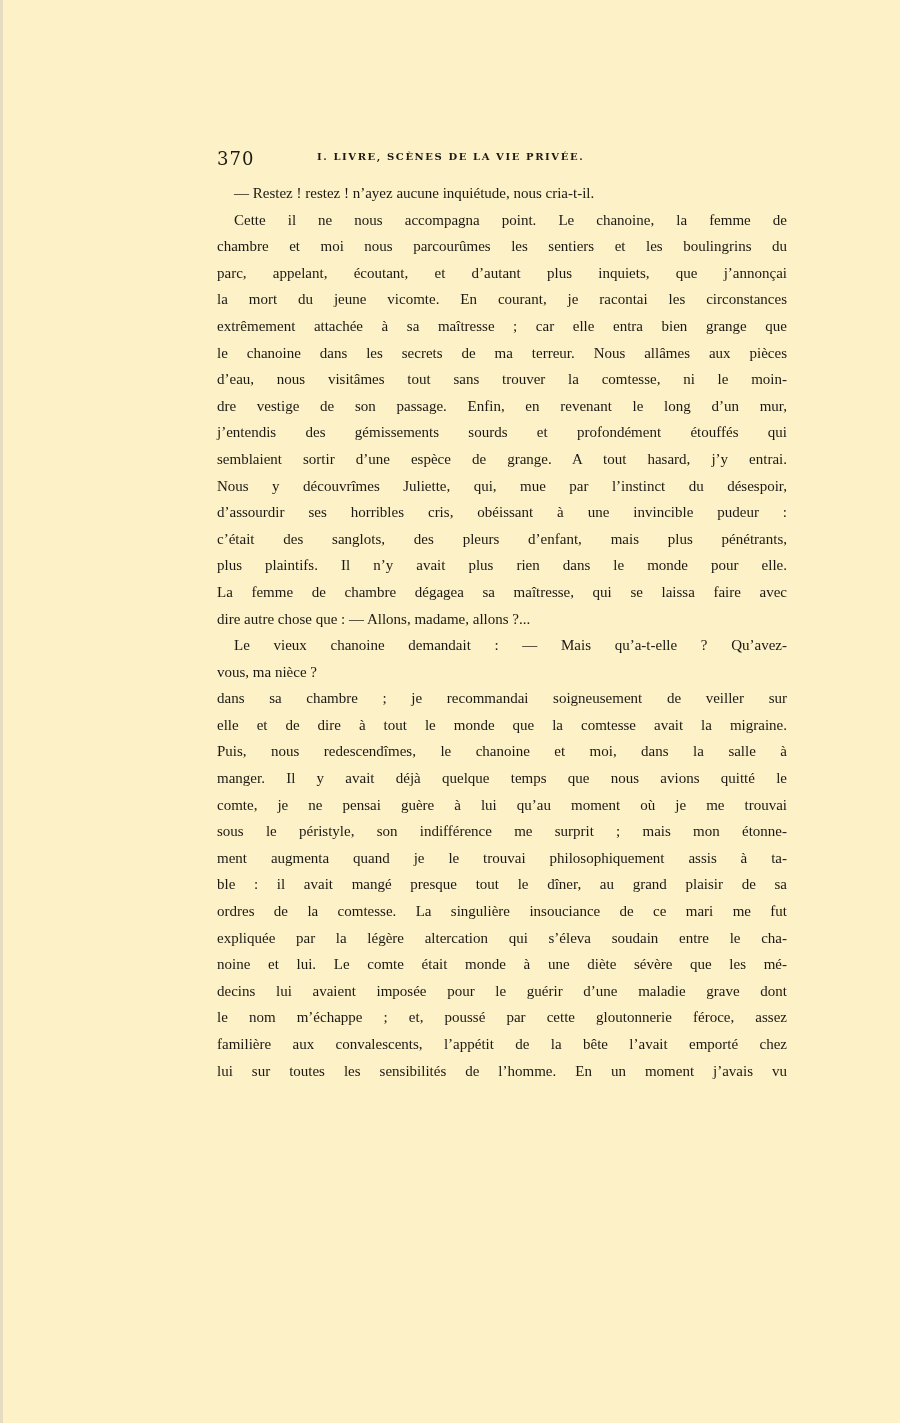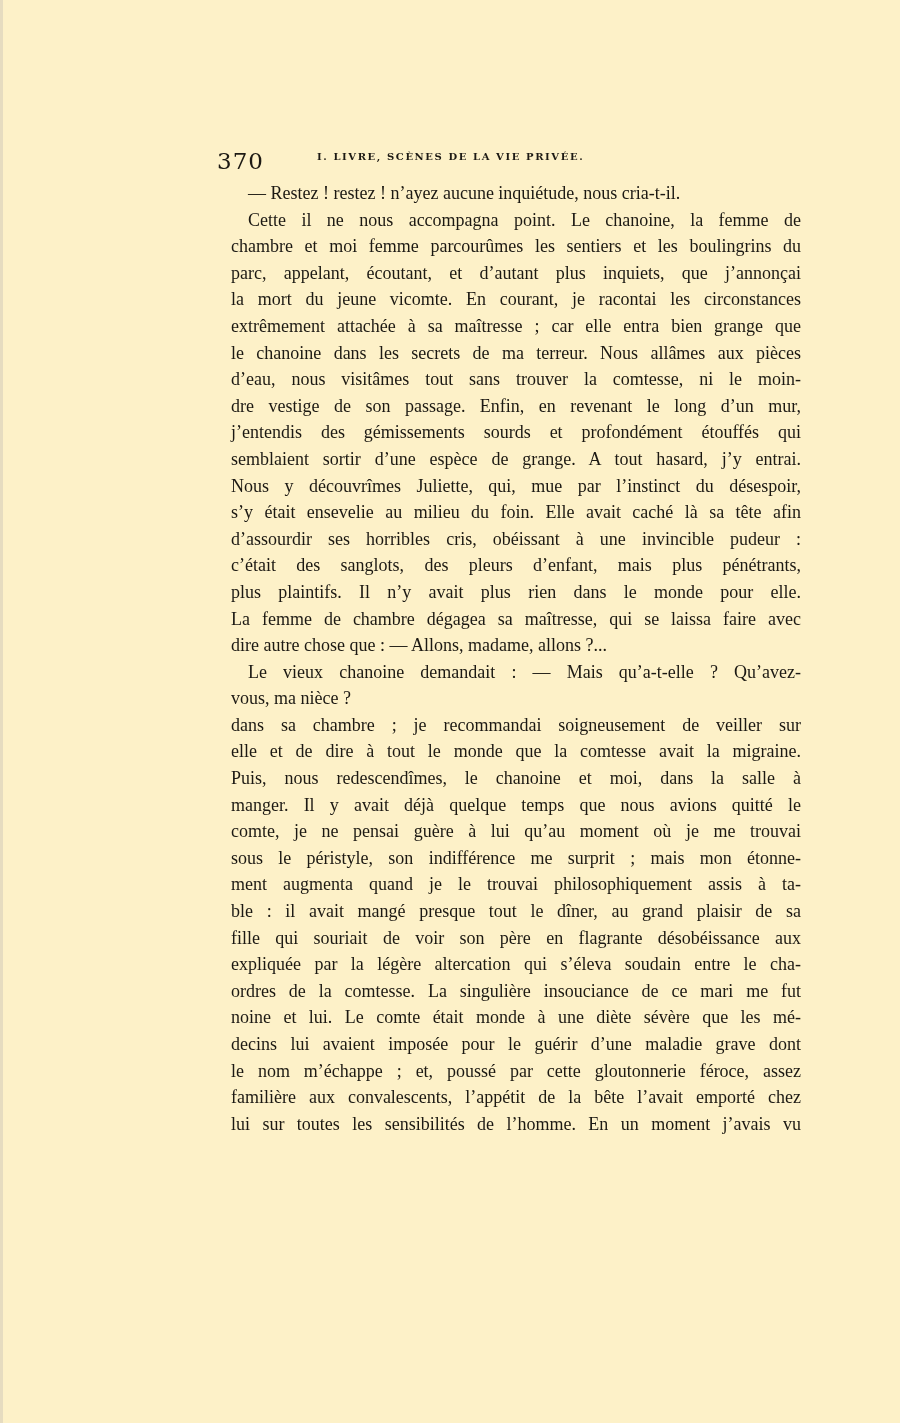--- a/index.html
+++ b/index.html
@@ -14,30 +14,30 @@
     border-left: 3px solid #e6dcc0;
     box-sizing: border-box;
   }
   .running-head {
     position: absolute; left: 214px; top: 148px; width: 570px; height: 26px;
     font-family: "DejaVu Serif", serif;
     color: #1d1a14;
   }
   .folio {
     position: absolute; left: 0; top: 0;
-    font-size: 23px; letter-spacing: 1px;
+    font-size: 18px; letter-spacing: 1px;
   }
   .head-title {
     position: absolute; left: 100px; top: 3px;
     font-size: 10px; font-weight: bold; letter-spacing: 1.6px;
   }
   .body-text {
-    position: absolute; left: 228px; top: 180px; width: 570px;
+    position: absolute; left: 214px; top: 180px; width: 570px;
     font-family: "Liberation Serif", serif;
-    font-size: 18px;
+    font-size: 15px;
     line-height: 26.6px;
     color: #1c1913;
   }
   .line {
     display: block; height: 26.6px; white-space: nowrap;
     text-align: justify; text-align-last: justify;
   }
   .line.last { text-align-last: left; }
   .line.indent { padding-left: 17px; }
 </style>
@@ -45,48 +45,46 @@
 <body>
 
 <div class="page">
   <div class="running-head">
     <span class="folio">370</span>
     <span class="head-title">I. LIVRE, SCÈNES DE LA VIE PRIVÉE.</span>
   </div>
   <div class="body-text" id="body-text">
       <span class="line indent last">— Restez ! restez ! n’ayez aucune inquiétude, nous cria-t-il.</span>
       <span class="line indent">Cette il ne nous accompagna point. Le chanoine, la femme de</span>
-      <span class="line">chambre et moi femme parcourûmes les sentiers et les boulingrins du</span>
+      <span class="line">chambre et moi nous parcourûmes les sentiers et les boulingrins du</span>
       <span class="line">parc, appelant, écoutant, et d’autant plus inquiets, que j’annonçai</span>
       <span class="line">la mort du jeune vicomte. En courant, je racontai les circonstances</span>
       <span class="line">extrêmement attachée à sa maîtresse ; car elle entra bien grange que</span>
       <span class="line">le chanoine dans les secrets de ma terreur. Nous allâmes aux pièces</span>
       <span class="line">d’eau, nous visitâmes tout sans trouver la comtesse, ni le moin-</span>
       <span class="line">dre vestige de son passage. Enfin, en revenant le long d’un mur,</span>
       <span class="line">j’entendis des gémissements sourds et profondément étouffés qui</span>
       <span class="line">semblaient sortir d’une espèce de grange. A tout hasard, j’y entrai.</span>
       <span class="line">Nous y découvrîmes Juliette, qui, mue par l’instinct du désespoir,</span>
-      <span class="line">s’y était ensevelie au milieu du foin. Elle avait caché là sa tête afin</span>
       <span class="line">d’assourdir ses horribles cris, obéissant à une invincible pudeur :</span>
       <span class="line">c’était des sanglots, des pleurs d’enfant, mais plus pénétrants,</span>
       <span class="line">plus plaintifs. Il n’y avait plus rien dans le monde pour elle.</span>
       <span class="line">La femme de chambre dégagea sa maîtresse, qui se laissa faire avec</span>
       <span class="line last">dire autre chose que : — Allons, madame, allons ?...</span>
       <span class="line indent">Le vieux chanoine demandait : — Mais qu’a-t-elle ? Qu’avez-</span>
       <span class="line last">vous, ma nièce ?</span>
       <span class="line">dans sa chambre ; je recommandai soigneusement de veiller sur</span>
       <span class="line">elle et de dire à tout le monde que la comtesse avait la migraine.</span>
       <span class="line">Puis, nous redescendîmes, le chanoine et moi, dans la salle à</span>
       <span class="line">manger. Il y avait déjà quelque temps que nous avions quitté le</span>
       <span class="line">comte, je ne pensai guère à lui qu’au moment où je me trouvai</span>
       <span class="line">sous le péristyle, son indifférence me surprit ; mais mon étonne-</span>
       <span class="line">ment augmenta quand je le trouvai philosophiquement assis à ta-</span>
       <span class="line">ble : il avait mangé presque tout le dîner, au grand plaisir de sa</span>
-      <span class="line">fille qui souriait de voir son père en flagrante désobéissance aux</span>
+      <span class="line">ordres de la comtesse. La singulière insouciance de ce mari me fut</span>
       <span class="line">expliquée par la légère altercation qui s’éleva soudain entre le cha-</span>
-      <span class="line">ordres de la comtesse. La singulière insouciance de ce mari me fut</span>
       <span class="line">noine et lui. Le comte était monde à une diète sévère que les mé-</span>
       <span class="line">decins lui avaient imposée pour le guérir d’une maladie grave dont</span>
       <span class="line">le nom m’échappe ; et, poussé par cette gloutonnerie féroce, assez</span>
       <span class="line">familière aux convalescents, l’appétit de la bête l’avait emporté chez</span>
       <span class="line">lui sur toutes les sensibilités de l’homme. En un moment j’avais vu</span>
     </div>
 </div>
 
 </body></html>

